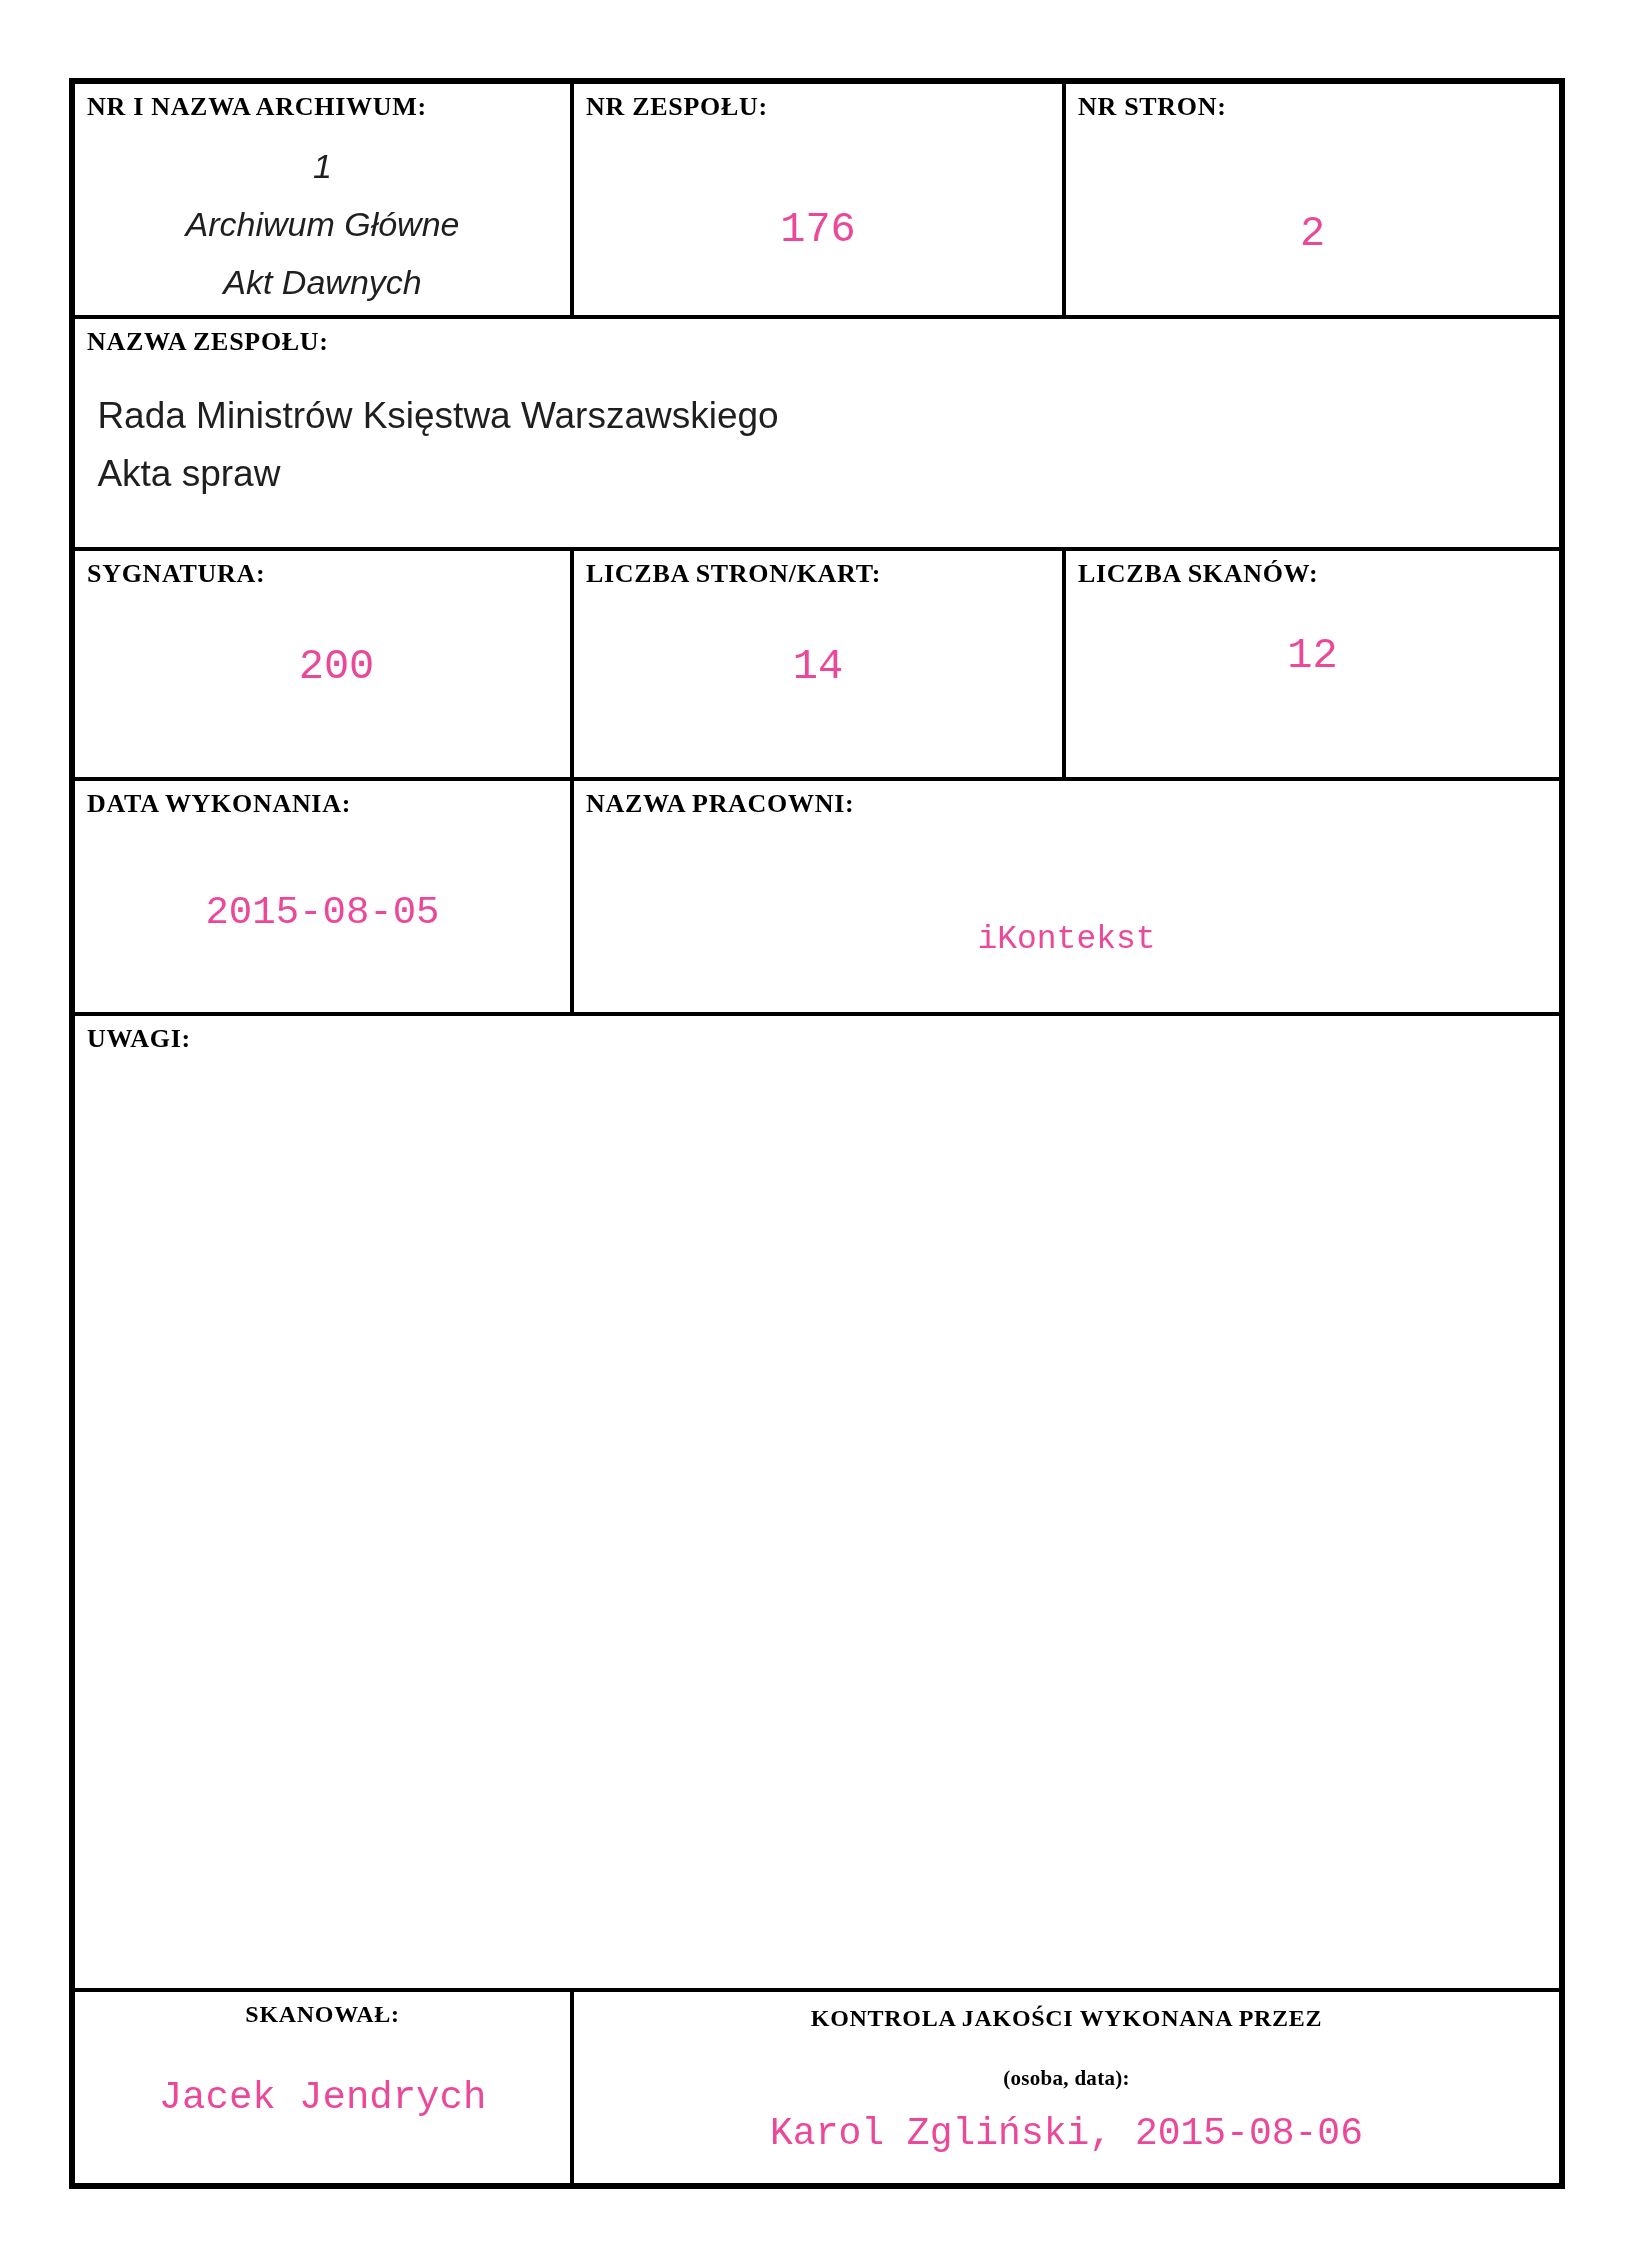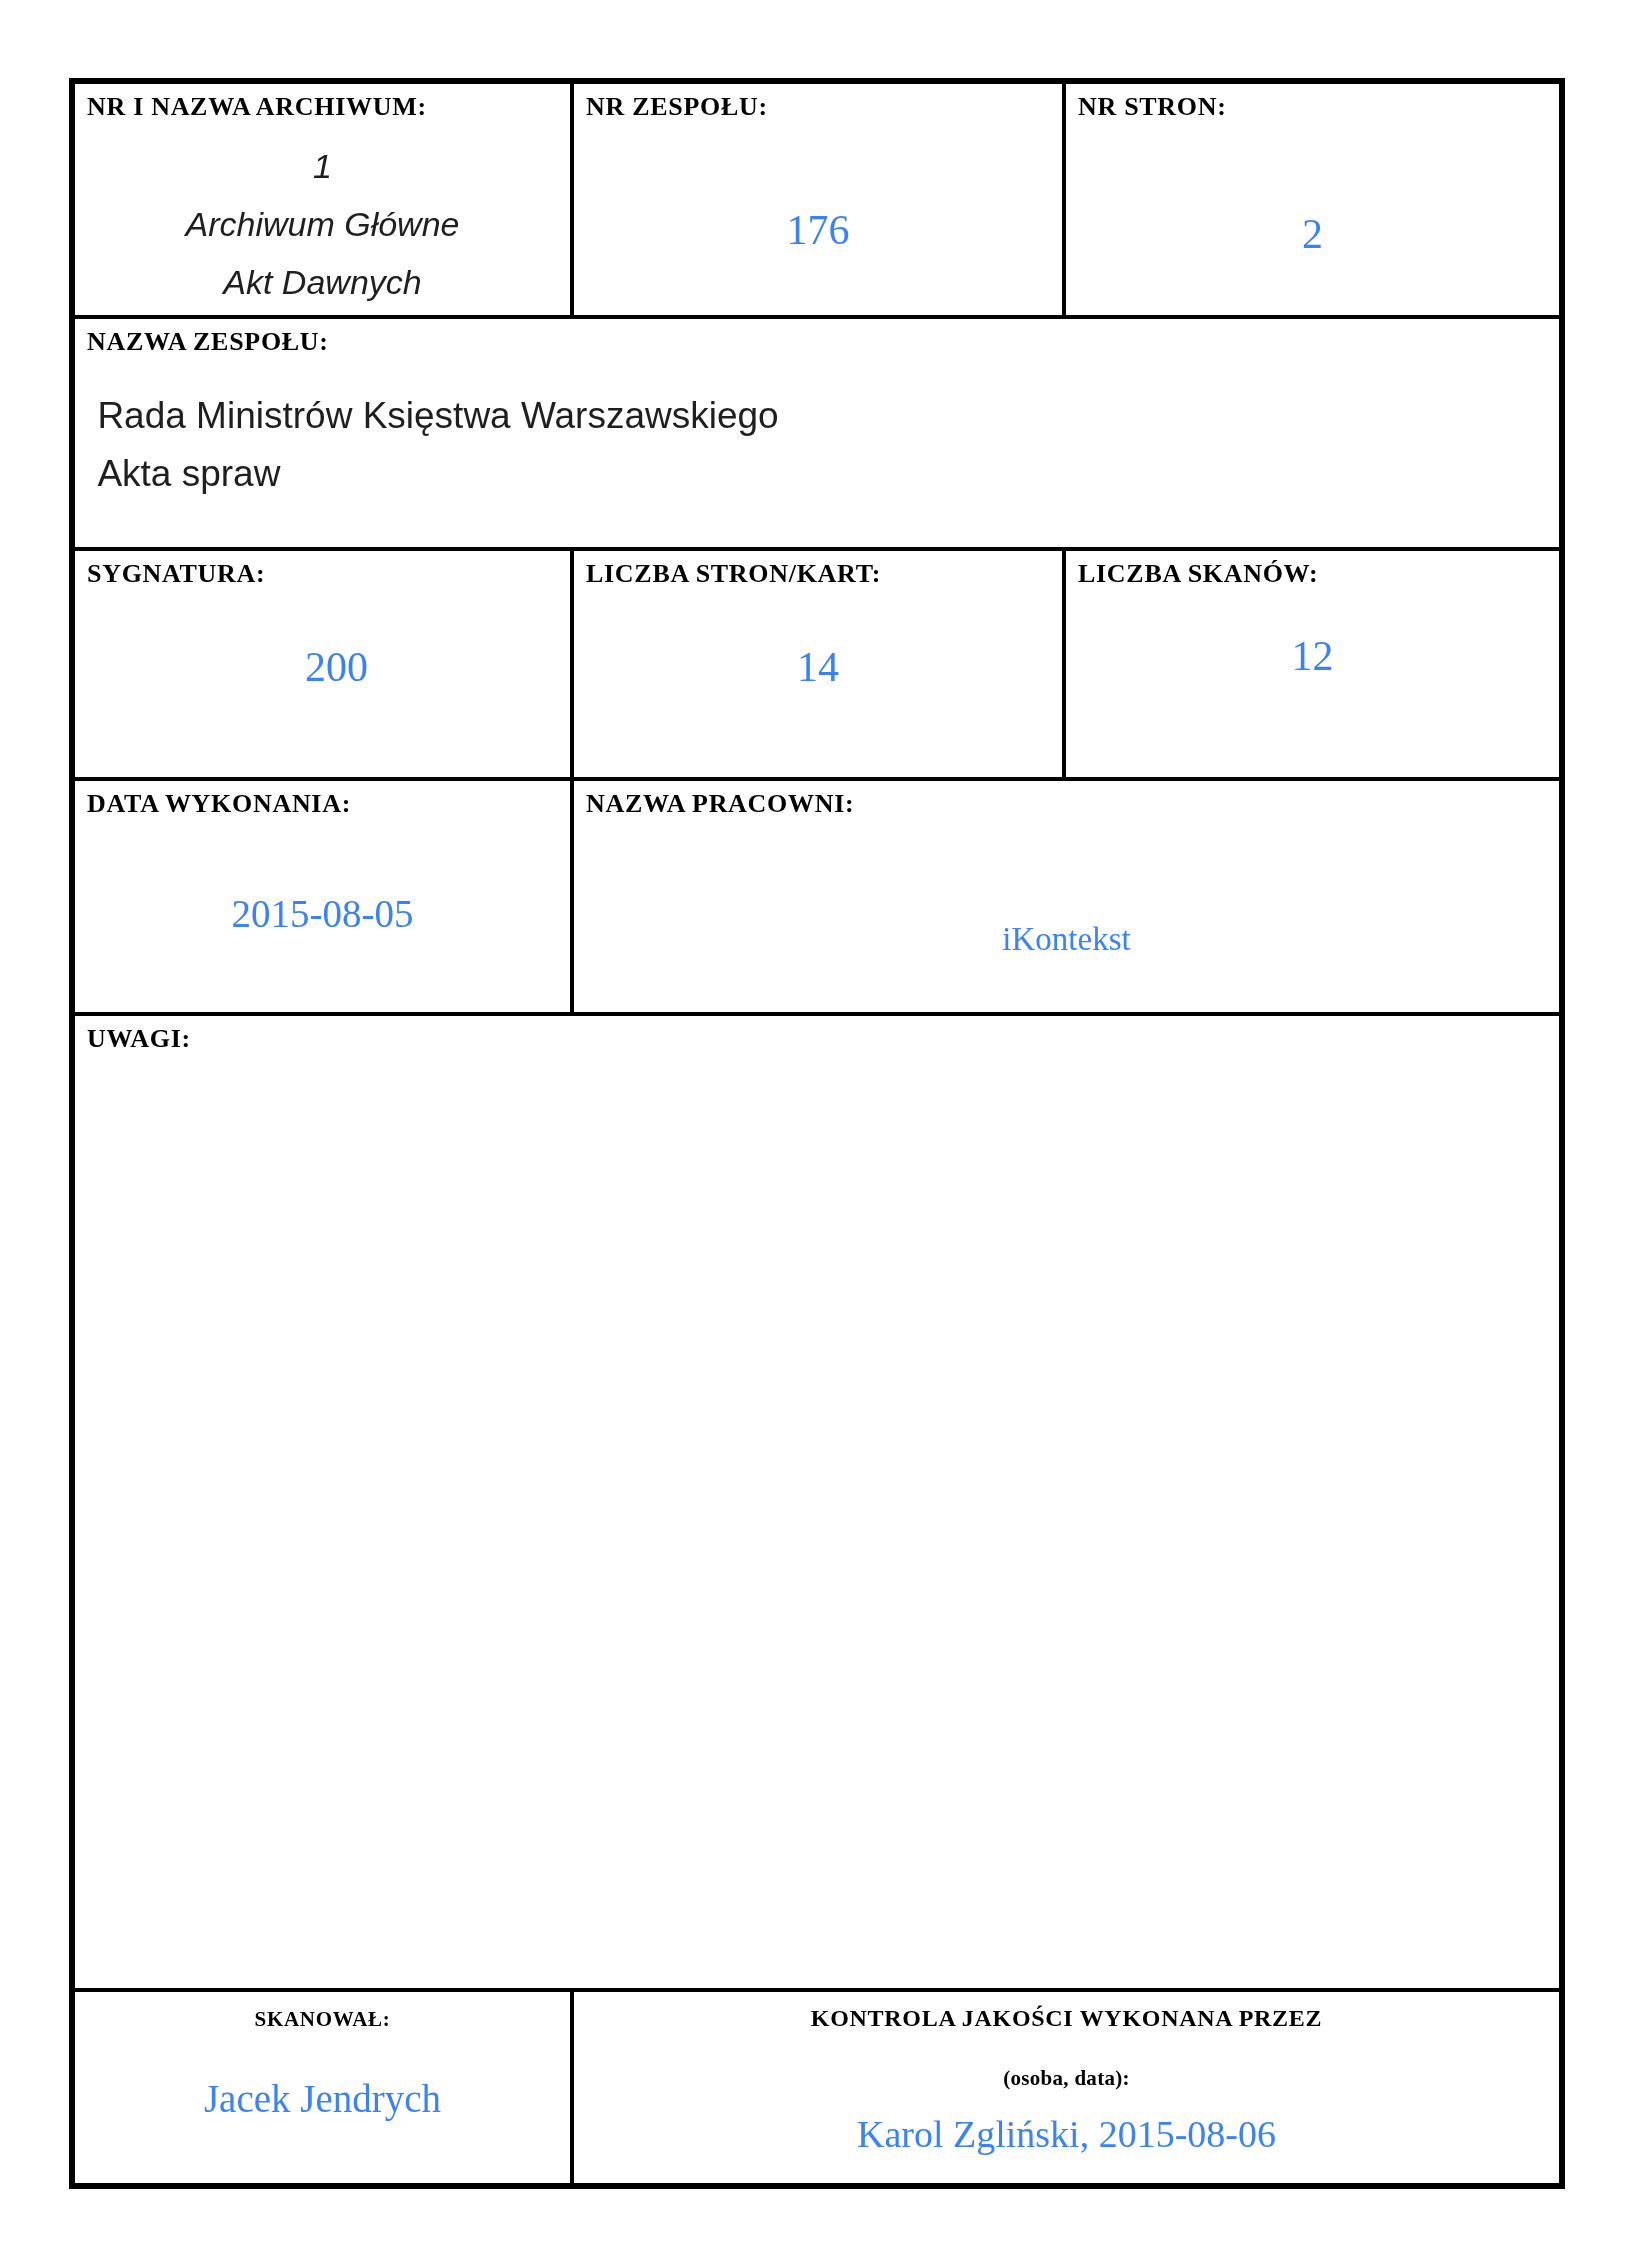--- a/index.html
+++ b/index.html
@@ -27,22 +27,22 @@
   }
   .lbl{
     position:absolute;top:8px;left:12px;
     font-weight:bold;font-size:26px;letter-spacing:0.7px;
     white-space:nowrap;color:#000;
   }
   .lbl.center{left:0;right:0;text-align:center;}
   .val{
     position:absolute;left:0;right:0;
     text-align:center;
-    font-family:Liberation Serif, serif;
-    color:#3b82f6;
+    font-family:Liberation Mono, monospace;
+    color:#ec4899;
     white-space:nowrap;
   }
   .archive-stack{
     position:absolute;left:0;right:0;top:53px;
     text-align:center;
     font-family:"Liberation Sans", sans-serif;
     font-style:italic;
     font-size:34px;line-height:58px;
     color:#1f1f1f;
   }
@@ -55,21 +55,21 @@
   }
   .v-fonds{top:125px;font-size:42px;line-height:42px;}
   .v-series{top:129px;font-size:42px;line-height:42px;}
   .v-sig{top:95px;font-size:42px;line-height:42px;padding-left:28px;}
   .v-pages{top:95px;font-size:42px;line-height:42px;}
   .v-scans{top:84px;font-size:42px;line-height:42px;}
   .v-date{top:113px;font-size:39px;line-height:39px;}
   .v-studio{top:139px;font-size:33px;line-height:39px;}
   .v-scannedby{top:87px;font-size:39px;line-height:39px;}
   .v-qc{top:123px;font-size:38px;line-height:38px;}
-  .l-skan{top:15px;font-size:21px;}
+  .l-skan{top:9px;font-size:24px;}
   .l-qc1{top:13px;font-size:24px;}
   .l-qc2{top:74px;font-size:21px;letter-spacing:0.3px;}
 </style>
 </head>
 <body>
 
 <div class="page">
   <table class="form">
     <colgroup>
       <col style="width:500px">

